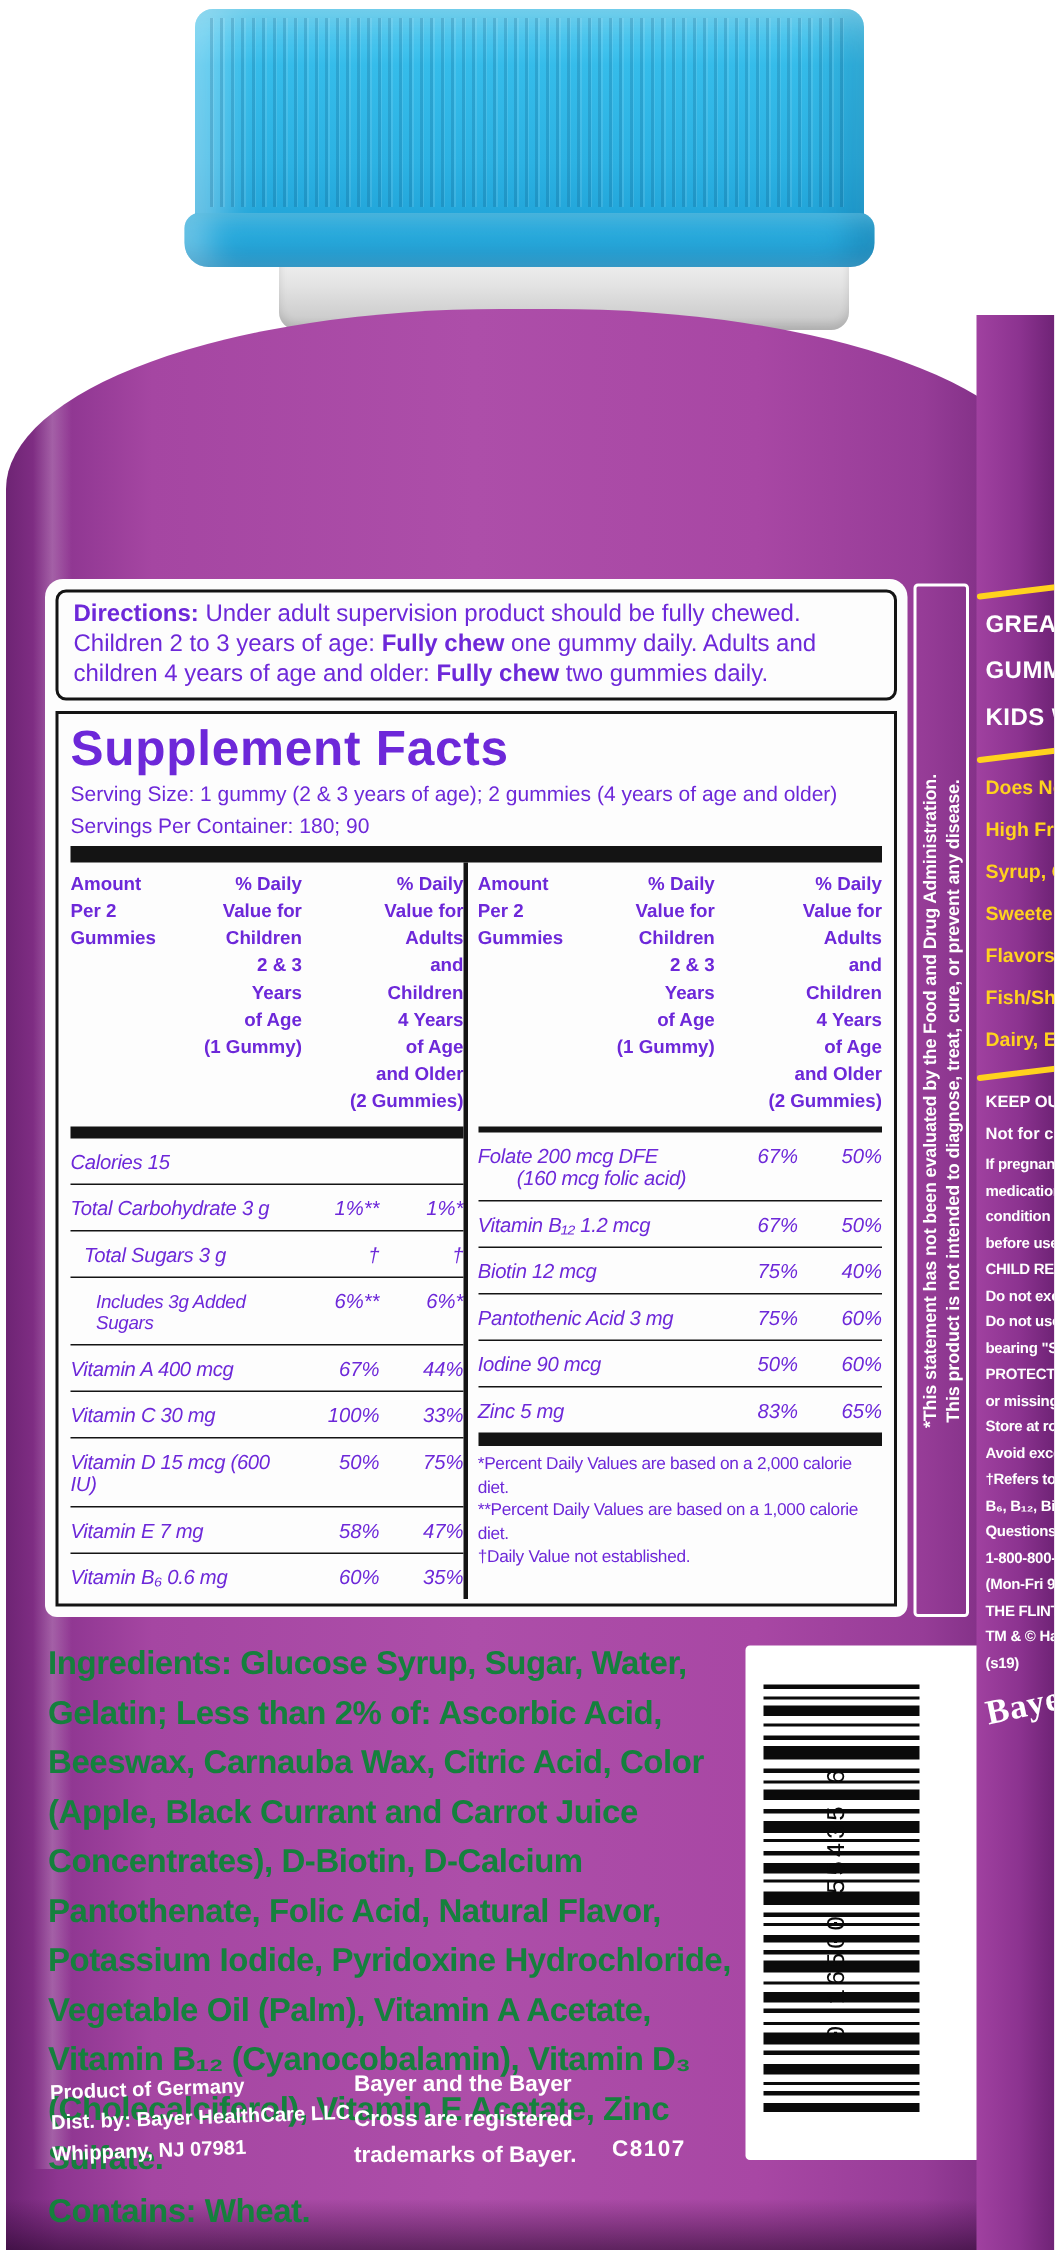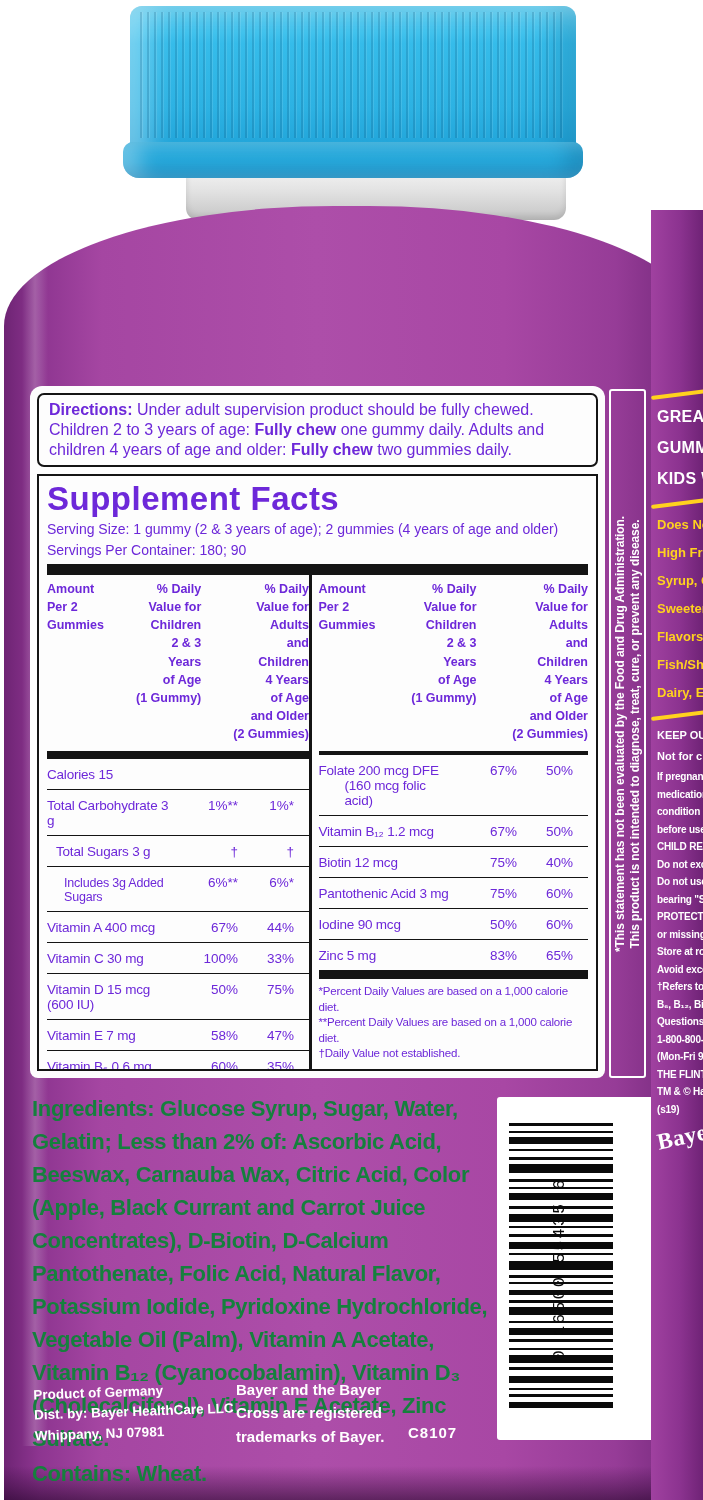--- a/index.html
+++ b/index.html
@@ -39,21 +39,21 @@
   .bar-thick{height:11px;background:#141414;margin-top:5px;}
   .cols{display:flex;align-items:stretch;}
   .col-left{width:262px;}
   .col-div{width:2.5px;background:#141414;}
   .col-right{flex:1;padding-left:7px;}
   .hdr{display:flex;justify-content:space-between;padding:5px 0 4px 0;min-height:176px;box-sizing:border-box;}
   .hdr-amount{font-size:12.5px;font-weight:bold;line-height:1.45;white-space:pre-line;}
   .hdr-dv{font-size:12.5px;font-weight:bold;line-height:1.45;white-space:pre-line;text-align:right;}
   .bar-mid-l{height:7px;background:#141414;}
   .bar-mid-r{height:3px;background:#141414;}
-  .row{display:flex;align-items:baseline;padding:8px 15px 7px 0;border-top:1.5px solid #141414;font-size:13.5px;}
+  .row{display:flex;align-items:baseline;padding:8px 0 7px 0;border-top:1.5px solid #141414;font-size:13.5px;font-style:italic;}
   .row:first-of-type{border-top:none;}
   .row .nm{flex:1;letter-spacing:-.2px;}
   .row .nm .sub-line{display:block;padding-left:26px;}
   .row .dv1{width:60px;text-align:right;}
   .row .dv2{width:56px;text-align:right;}
   .ind1{padding-left:9px;}
   .ind2{padding-left:17px;font-size:12.5px;}
   .bar-end{height:9px;background:#141414;margin-top:0;}
   .footnotes{font-size:11.5px;line-height:1.35;letter-spacing:-.2px;padding-top:5px;}
   
@@ -244,21 +244,21 @@
               <span class="dv2">60%</span>
             </div>
           <div class="row">
               <span class="nm">Zinc 5 mg</span>
               <span class="dv1">83%</span>
               <span class="dv2">65%</span>
             </div>
 
           <div class="bar-end"></div>
           <div class="footnotes">
-            <div>*Percent Daily Values are based on a 1,000 calorie diet.</div>
+            <div>*Percent Daily Values are based on a 2,000 calorie diet.</div>
             <div>**Percent Daily Values are based on a 1,000 calorie diet.</div>
             <div>†Daily Value not established.</div>
           </div>
         </div>
       </div>
     </div>
   </div>
 
   <div class="fda-strip">
     <div class="fda-text">

